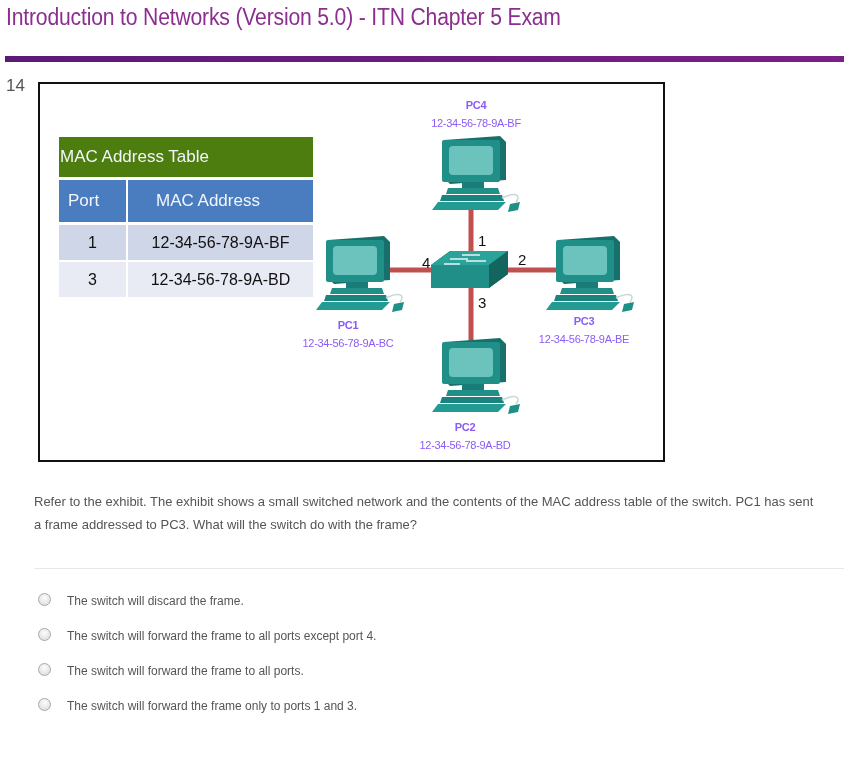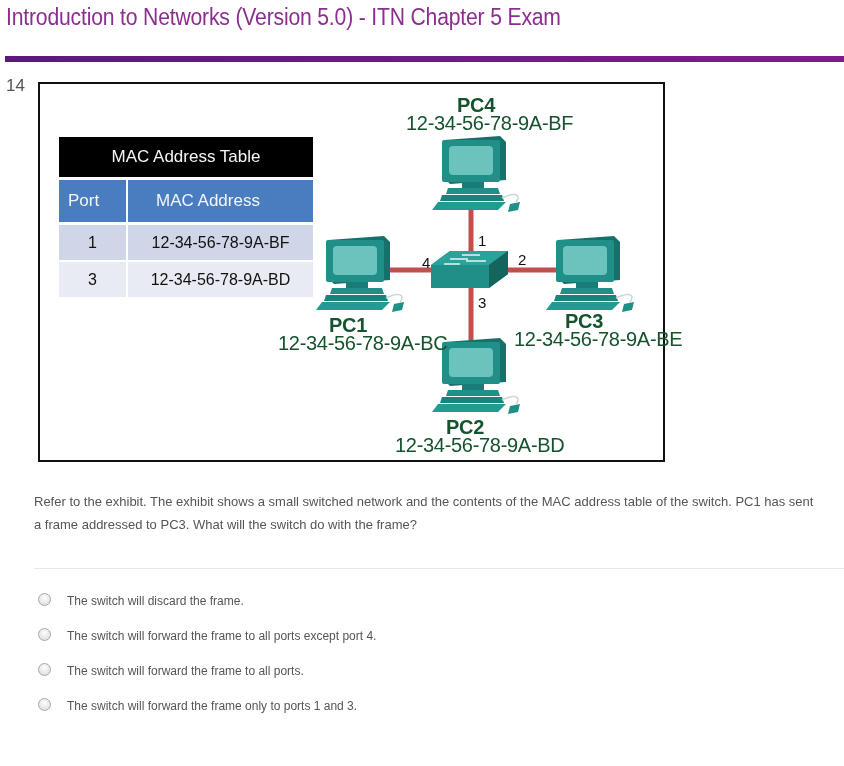--- a/index.html
+++ b/index.html
@@ -3,29 +3,29 @@
 <meta charset="utf-8">
 <style>
   html, body { margin:0; padding:0; background:#ffffff; }
   body { width:844px; height:766px; position:relative; overflow:hidden; font-family:"Liberation Sans", sans-serif; }
   .page-title { position:absolute; left:6px; top:4px; font-size:23px; color:#8b2e8f; font-weight:normal; letter-spacing:-0.2px; white-space:nowrap; transform:scaleX(0.92); transform-origin:left top; }
   .title-bar { position:absolute; left:5px; top:56px; width:839px; height:6px; background:linear-gradient(90deg,#5b1a78,#7a1f86); }
   .q-number { position:absolute; left:6px; top:76px; font-size:17px; color:#555; }
   .exhibit { position:absolute; left:38px; top:82px; width:627px; height:380px; border:2px solid #111; background:#fff; box-sizing:border-box; }
   .exhibit svg { position:absolute; left:0; top:0; }
   .mac-table { position:absolute; left:19px; top:53px; width:254px; border-collapse:separate; border-spacing:0; font-family:"Liberation Sans", sans-serif; }
-  .mac-title { background:#000000; color:#f2f6fb; font-size:17px; text-align:center; height:38px; }
+  .mac-title { background:#4d7c0f; color:#f2f6fb; font-size:17px; text-align:left; height:38px; }
   .mac-head td { background:#4a7dc0; color:#f2f6fb; font-size:17px; height:40px; border-top:3px solid #fff; }
   .mac-head td.port { text-align:left; padding-left:9px; width:57px; border-right:2px solid #fff; }
   .mac-head td.mac { text-align:left;padding-left:28px; }
   .mac-row td { color:#111; font-size:16px; height:33px; text-align:center; }
   .mac-row.r0 td { background:#cfd6e7; border-top:3px solid #fff; }
   .mac-row.r1 td { background:#e8ebf3; border-top:2px solid #fff; }
   .mac-row td.port { border-right:2px solid #fff; }
-  .node-label { position:absolute; font-size:20px; color:#14532d; text-align:center; line-height:18px; font-family:"Liberation Sans", sans-serif; font-weight:bold; letter-spacing:-0.3px; white-space:nowrap; }
+  .node-label { position:absolute; font-size:11px; color:#8b5cf6; text-align:center; line-height:18px; font-family:"Liberation Sans", sans-serif; font-weight:bold; letter-spacing:-0.3px; white-space:nowrap; }
   .node-label .mac { font-weight:normal; }
   .port-label { position:absolute; font-size:15px; color:#111; font-family:"Liberation Sans", sans-serif; }
   .question { position:absolute; left:34px; top:490px; width:790px; font-size:13px; line-height:23px; color:#555; }
   .divider { position:absolute; left:34px; top:568px; width:810px; height:1px; background:#e8e8e8; }
   .options { position:absolute; left:38px; top:586px; margin:0; padding:0; list-style:none; }
   .option { display:flex; align-items:center; height:35px; cursor:pointer; }
   .radio { width:13px; height:13px; border-radius:50%; border:1px solid #a8a8a8; background:radial-gradient(circle at 50% 35%, #fdfdfd, #d8d8d8); box-sizing:border-box; margin-right:16px; margin-top:-8px; }
   .option-label { font-size:12px; color:#555; margin-top:-6px; }
 </style>
 </head>

